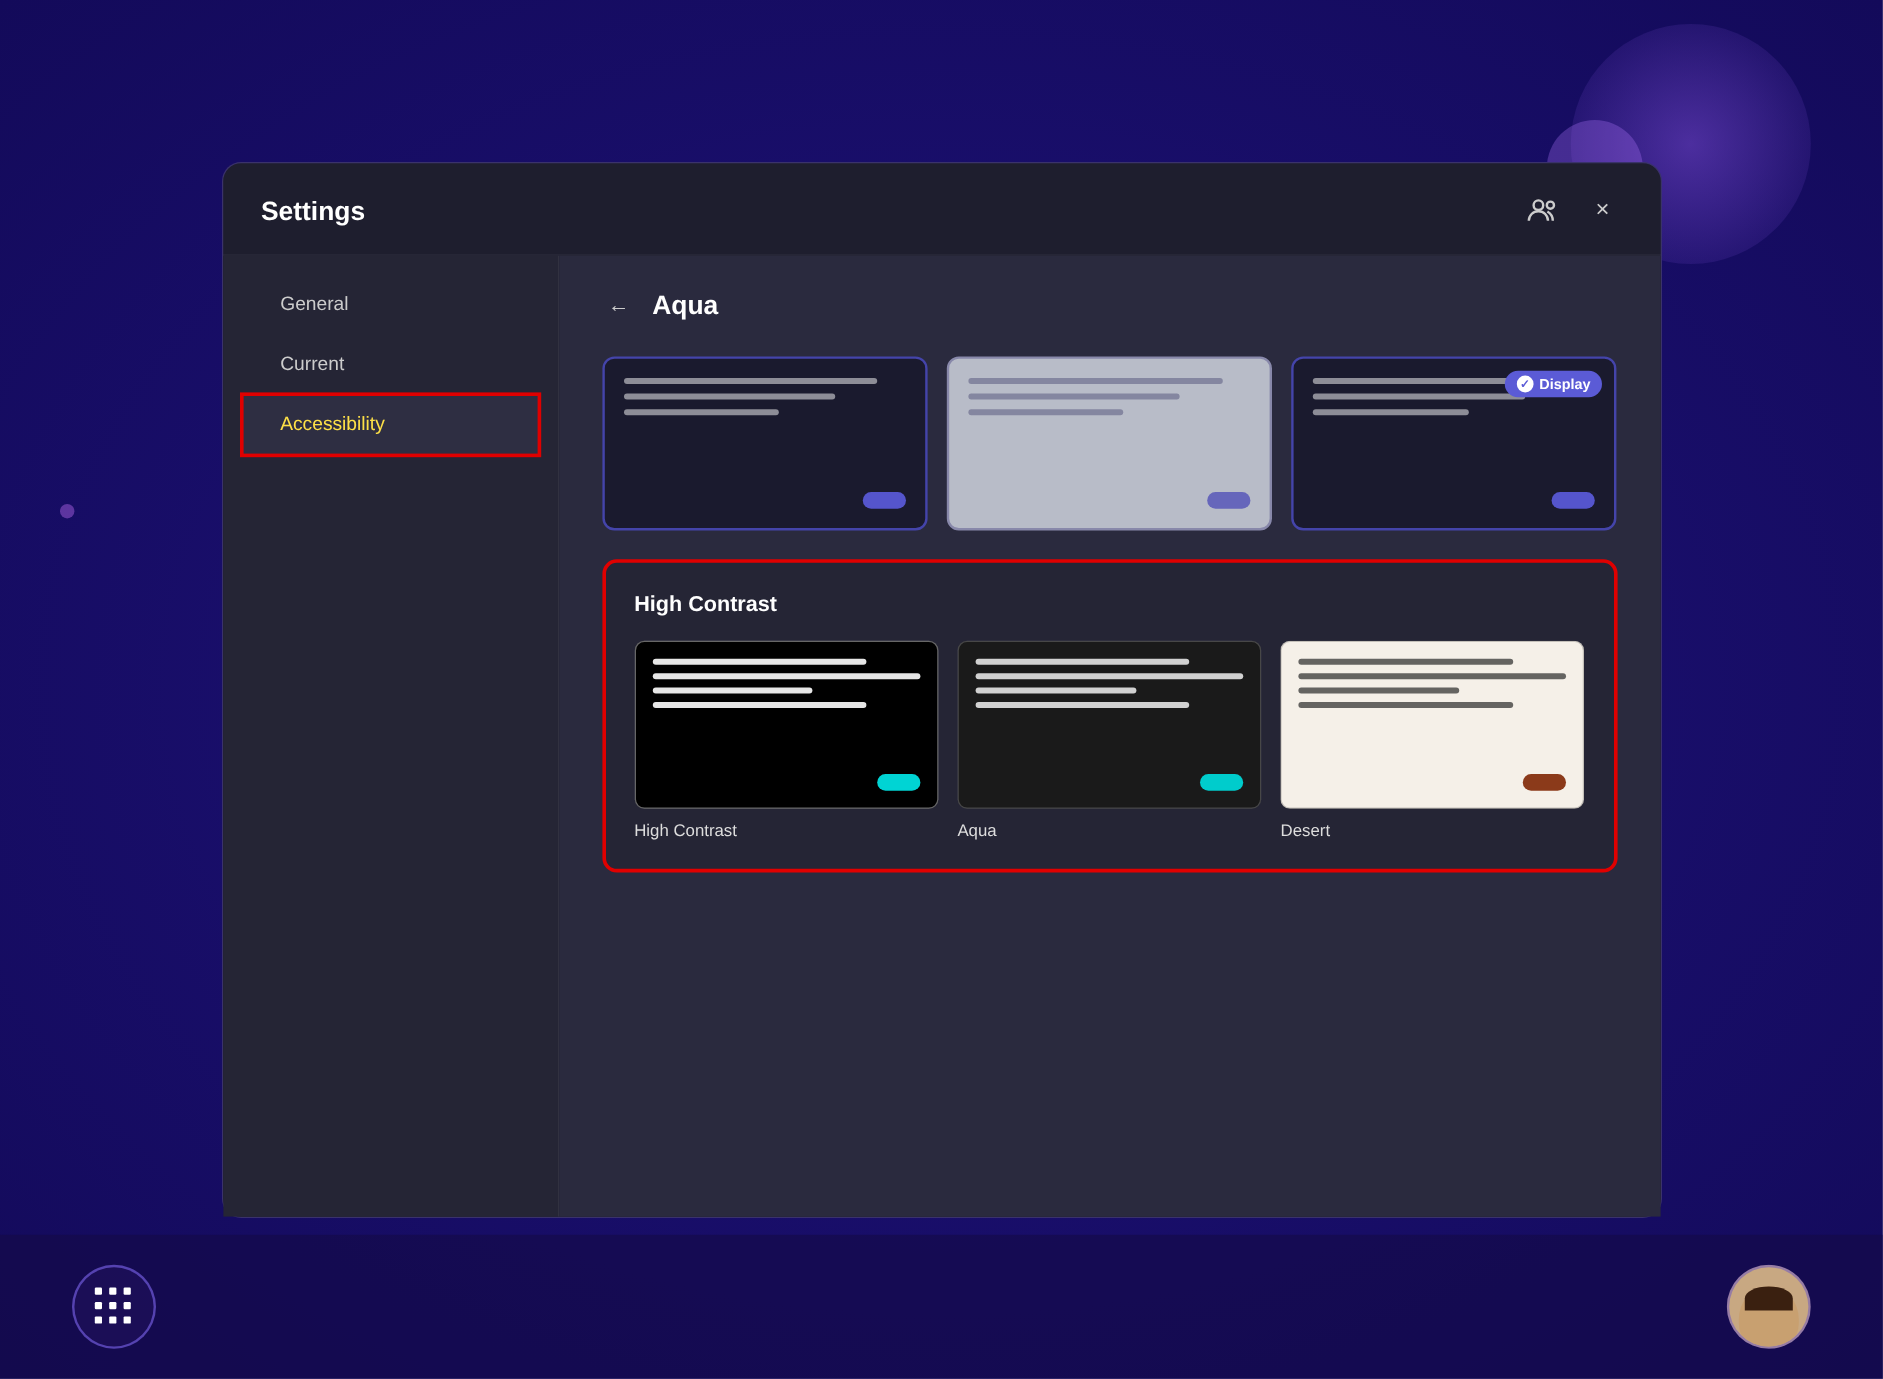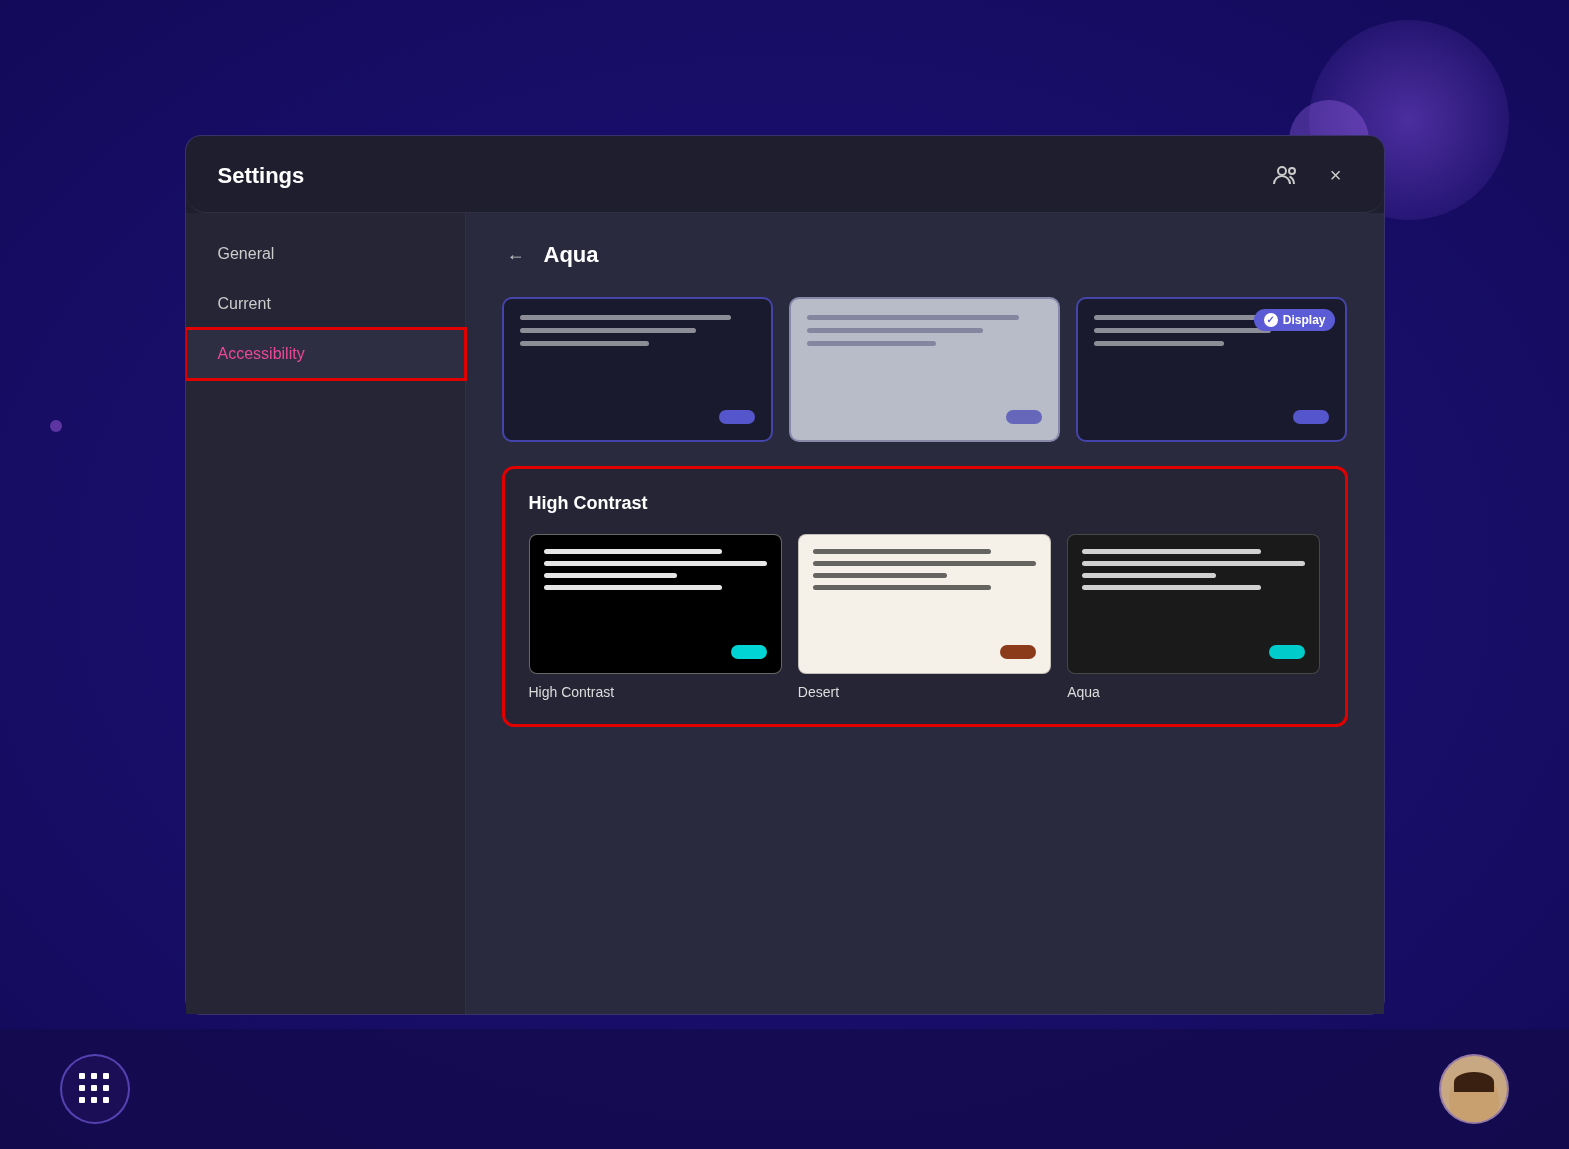--- a/index.html
+++ b/index.html
@@ -116,21 +116,20 @@
       position: relative;
       z-index: 10;
     }
 
     .modal-header {
       display: flex;
       align-items: center;
       justify-content: space-between;
       padding: 24px 32px 20px;
       border-bottom: 1px solid rgba(255,255,255,0.08);
-      border-radius: 20px;
     }
 
     .modal-title {
       font-size: 22px;
       font-weight: 600;
       color: #ffffff;
     }
 
     .modal-header-actions {
       display: flex;
@@ -160,35 +159,35 @@
       display: flex;
       flex: 1;
       overflow: hidden;
     }
 
     
     .sidebar {
       width: 280px;
       min-width: 280px;
       background: #252535;
-      padding: 16px 0;
+      padding: 16px 16px;
       border-right: 1px solid rgba(255,255,255,0.06);
     }
 
     .sidebar-item {
       padding: 16px 32px;
       font-size: 16px;
       color: #cccccc;
       cursor: pointer;
       border-radius: 0;
       position: relative;
     }
     .sidebar-item.active {
       background: #2e2e42;
-      color: #ec4899;
+      color: #fde047;
       font-weight: 500;
     }
 
     
     .sidebar-item.highlighted {
       outline: 3px solid #e00000;
       outline-offset: -1px;
     }
 
     
@@ -495,45 +494,45 @@
                 <div class="hc-line long"></div>
                 <div class="hc-line short"></div>
                 <div class="hc-line medium"></div>
               </div>
               <div class="hc-indicator"></div>
             </div>
             <span class="hc-card-label">High Contrast</span>
           </div>
 
           <div class="hc-card">
+            <div class="hc-card-preview hc-aqua">
+              <div class="hc-lines">
+                <div class="hc-line medium"></div>
+                <div class="hc-line long"></div>
+                <div class="hc-line short"></div>
+                <div class="hc-line medium"></div>
+              </div>
+              <div class="hc-indicator"></div>
+            </div>
+            <span class="hc-card-label">Aqua</span>
+          </div>
+
+          <div class="hc-card">
             <div class="hc-card-preview hc-desert">
               <div class="hc-lines">
                 <div class="hc-line medium"></div>
                 <div class="hc-line long"></div>
                 <div class="hc-line short"></div>
                 <div class="hc-line medium"></div>
               </div>
               <div class="hc-indicator"></div>
             </div>
             <span class="hc-card-label">Desert</span>
           </div>
 
-          <div class="hc-card">
-            <div class="hc-card-preview hc-aqua">
-              <div class="hc-lines">
-                <div class="hc-line medium"></div>
-                <div class="hc-line long"></div>
-                <div class="hc-line short"></div>
-                <div class="hc-line medium"></div>
-              </div>
-              <div class="hc-indicator"></div>
-            </div>
-            <span class="hc-card-label">Aqua</span>
-          </div>
-
         </div>
       </div>
     </div>
   </div>
 </div>
 
 <div class="bottom-bar">
   <div class="apps-button">
     <div class="apps-dots">
       <div class="apps-dot"></div>

